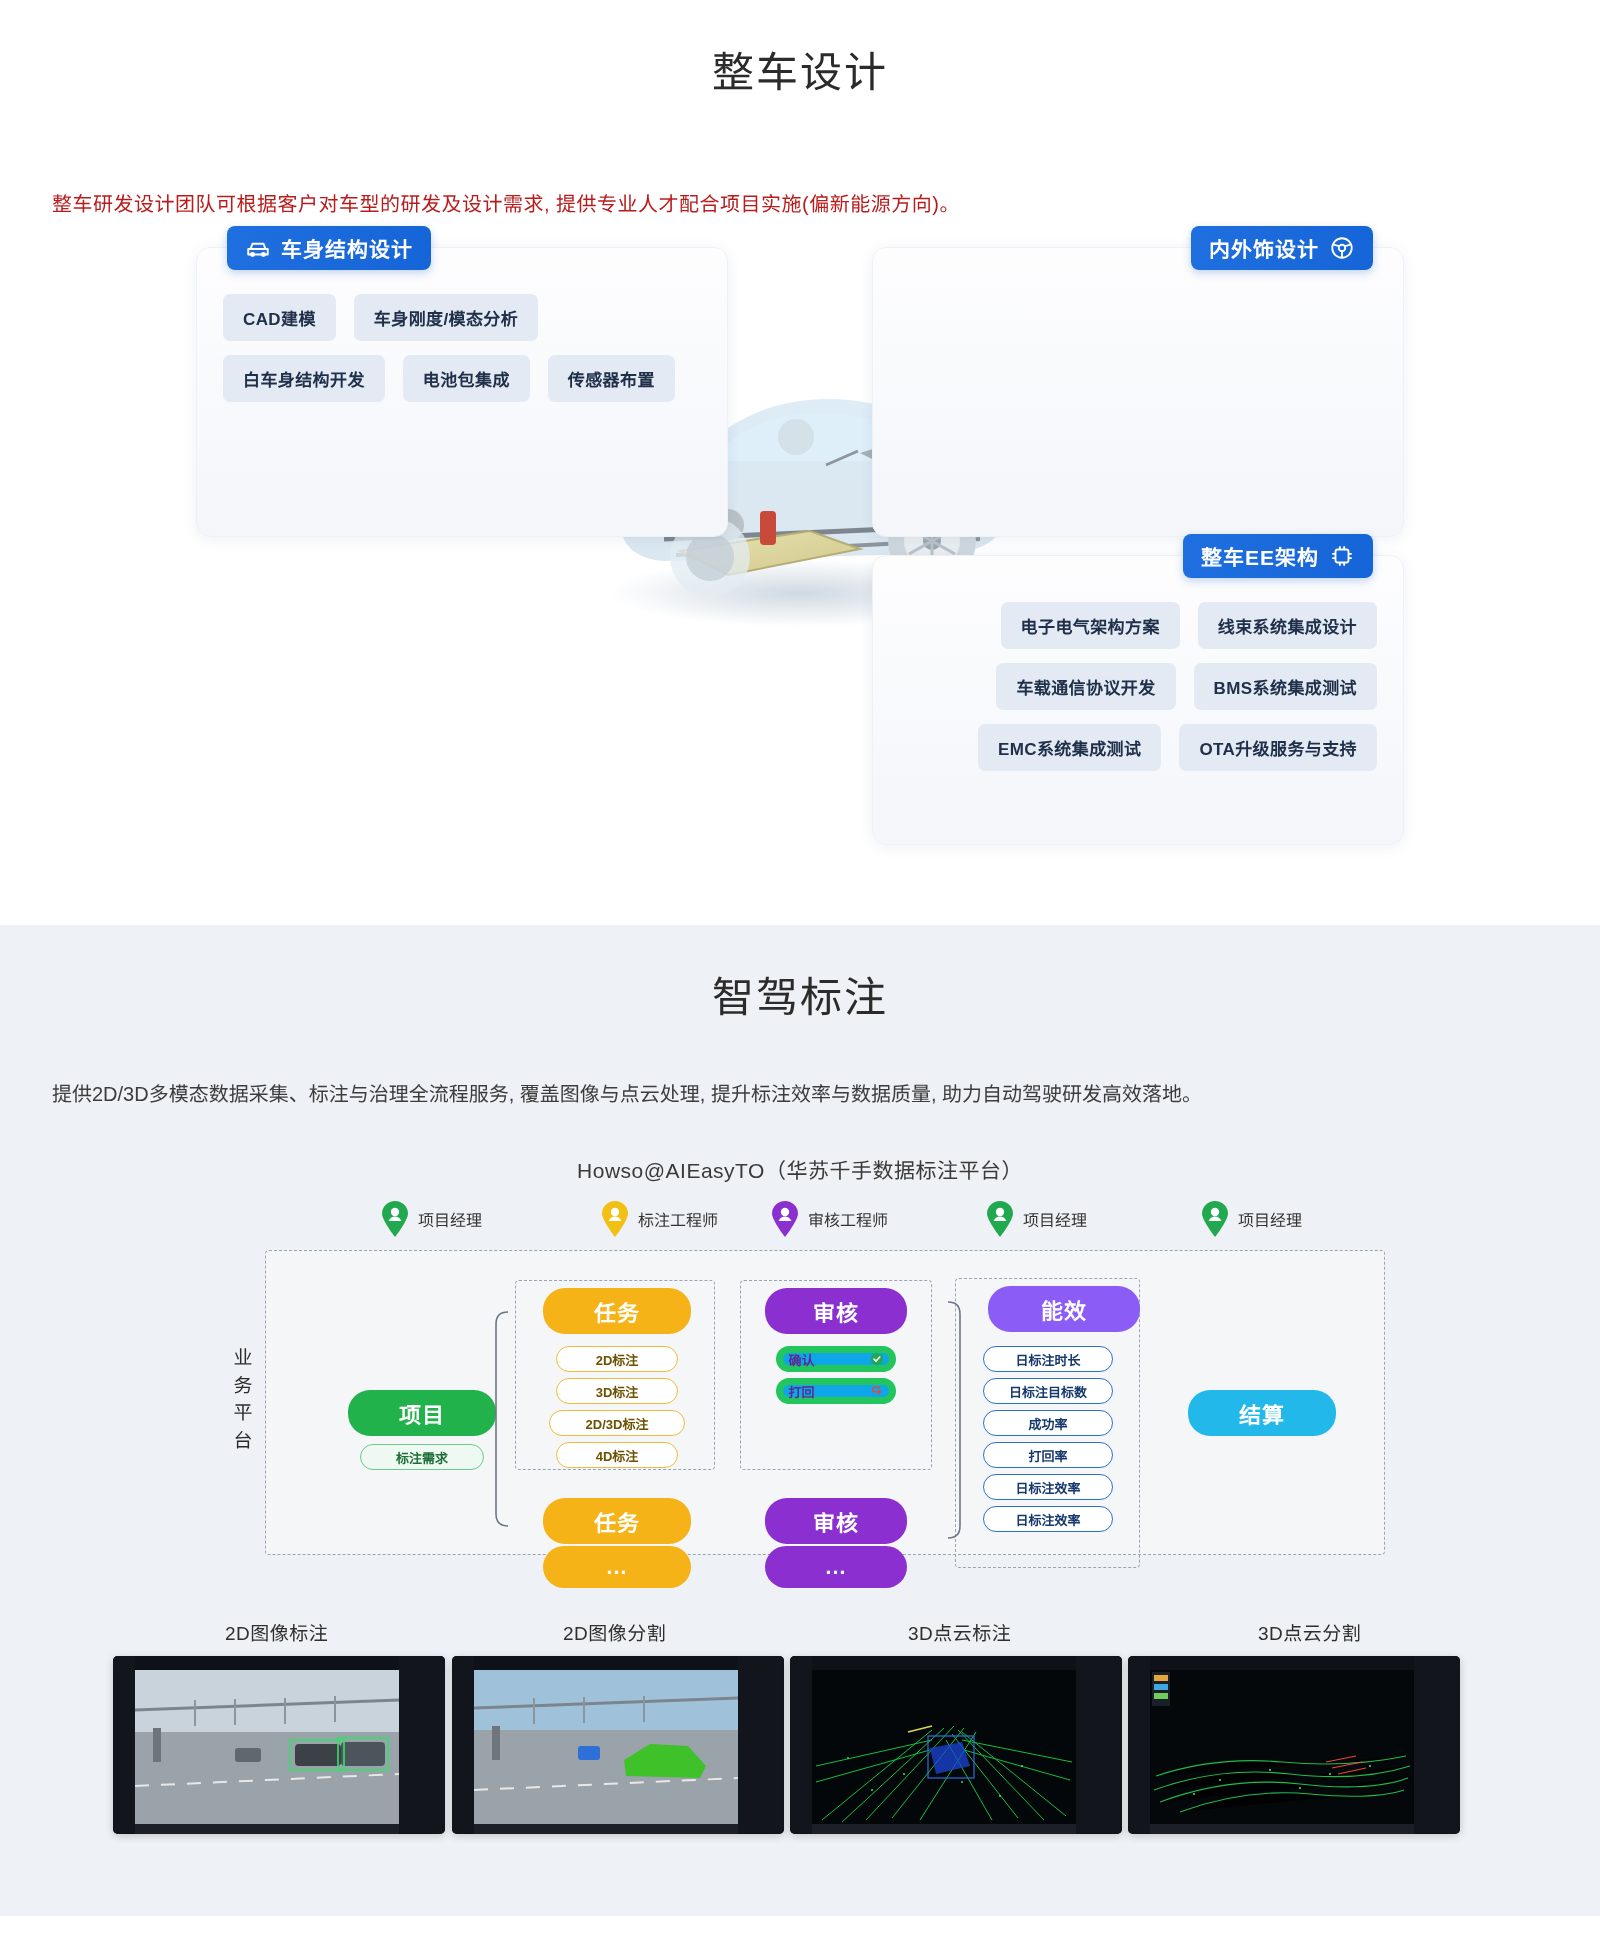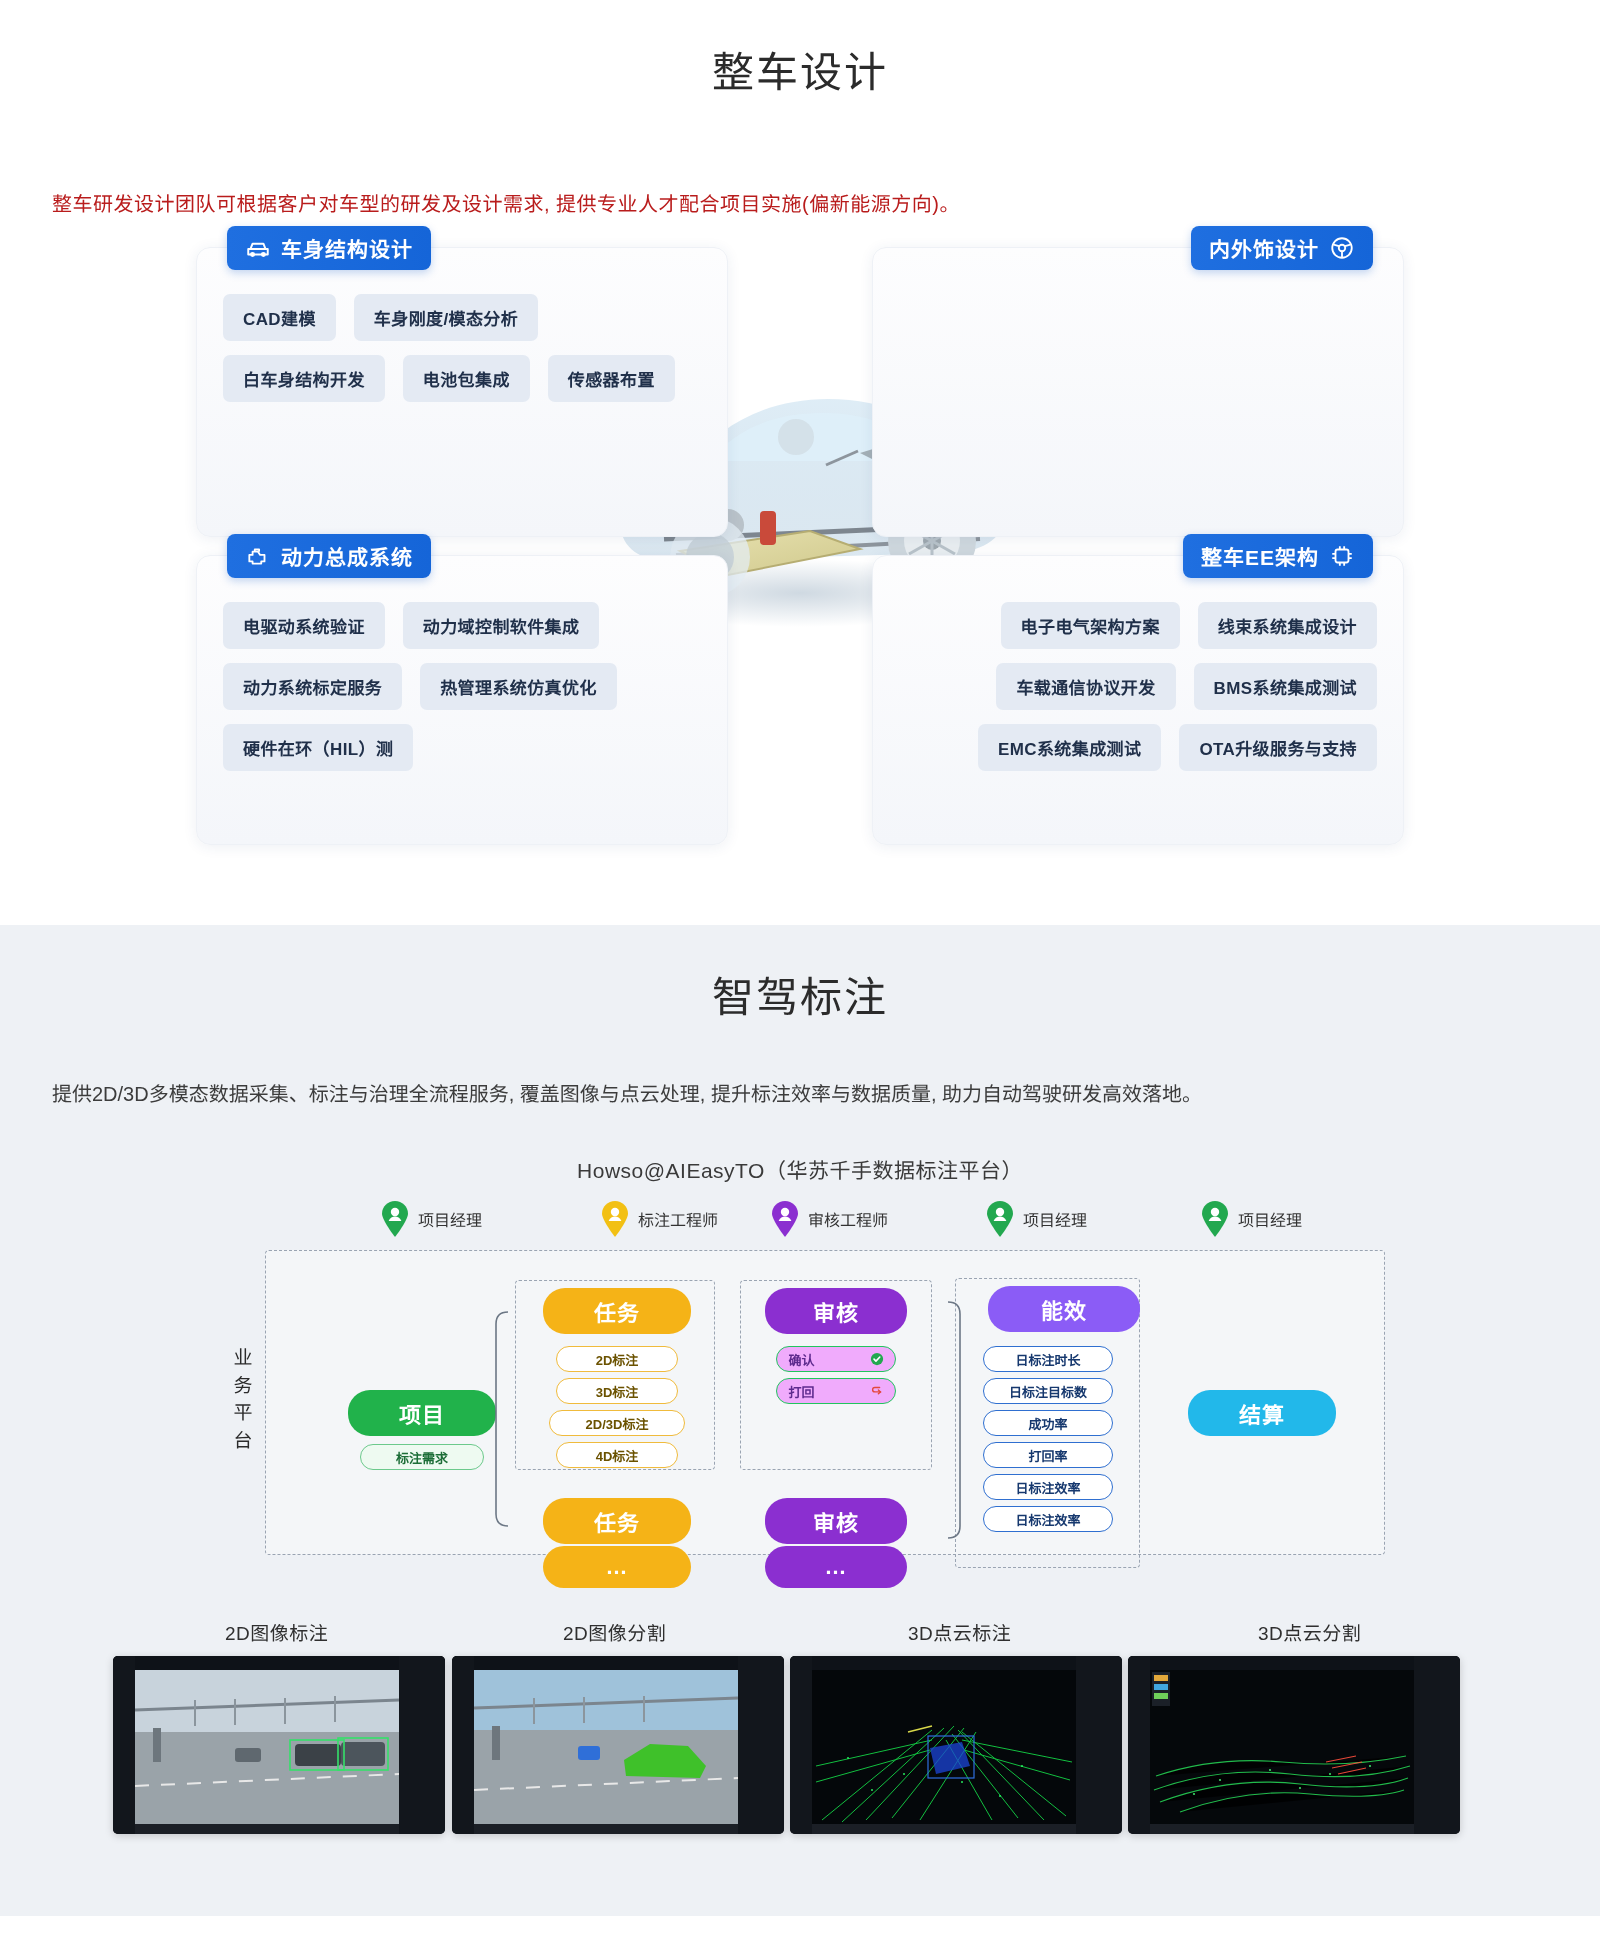--- a/index.html
+++ b/index.html
@@ -194,21 +194,21 @@
 
   .chip {
     position: absolute;
     height: 26px;
     border-radius: 13px;
     display: flex; align-items: center; justify-content: center;
     font-size: 13px; font-weight: 700;
     background: #fff;
   }
   .chip.y { border: 1px solid #f0bb3c; color: #6b5200; }
-  .chip.p { border: 1px solid #22c55e; color: #5d2a8d; background: #f0abfc; gap: 47px; }
+  .chip.p { border: 7px solid #22c55e; color: #5d2a8d; background: #0ea5e9; gap: 47px; }
   .chip.b { border: 1px solid #2f6fd0; color: #16386e; }
   .chip.g { border: 1px solid #6cc98c; color: #1d6e38; background: #eefaf1; }
 
   .need-chip { left: 360px; top: 250px; width: 124px; }
 
   .thumb-row {
     position: relative;
     width: 1380px;
     margin-top: 4px;
   }
@@ -322,38 +322,20 @@
         <span class="head-icon">
           <svg viewBox="0 0 24 24" fill="none" stroke="#ffffff" stroke-width="1.7">
             <circle cx="12" cy="12" r="9"></circle>
               <circle cx="12" cy="12" r="3"></circle>
             <path d="M12 15v6M9.2 10.3L3.5 8.6M14.8 10.3l5.7-1.7"></path>
           </svg>
         </span>
       </div>
     </div>
 
-    <div class="card bl">
-      <div class="card-head left">
-        <span class="head-icon">
-          <svg viewBox="0 0 24 24" fill="none" stroke="#ffffff" stroke-width="1.7" stroke-linejoin="round">
-            <path d="M4 11h3V8h5l2 3h4v6h-3v2H7v-2H4z"></path>
-              <path d="M9 8V6h4v2"></path>
-          </svg>
-        </span>
-        <span>动力总成系统</span>
-      </div>
-      <div class="tag-rows">
-        <span class="tag">电驱动系统验证</span>
-        <span class="tag">动力域控制软件集成</span>
-        <span class="tag">动力系统标定服务</span>
-        <span class="tag">热管理系统仿真优化</span>
-        <span class="tag">硬件在环（HIL）测</span>
-      </div>
-    </div>
 
     <div class="card br">
       <div class="card-head right">
         <span>整车EE架构</span>
         <span class="head-icon">
           <svg viewBox="0 0 24 24" fill="none" stroke="#ffffff" stroke-width="1.7">
             <rect x="6" y="6" width="12" height="12" rx="2"></rect>
               <path d="M10 3v3M14 3v3M10 18v3M14 18v3M3 10h3M3 14h3M18 10h3M18 14h3"></path>
           </svg>
         </span>

